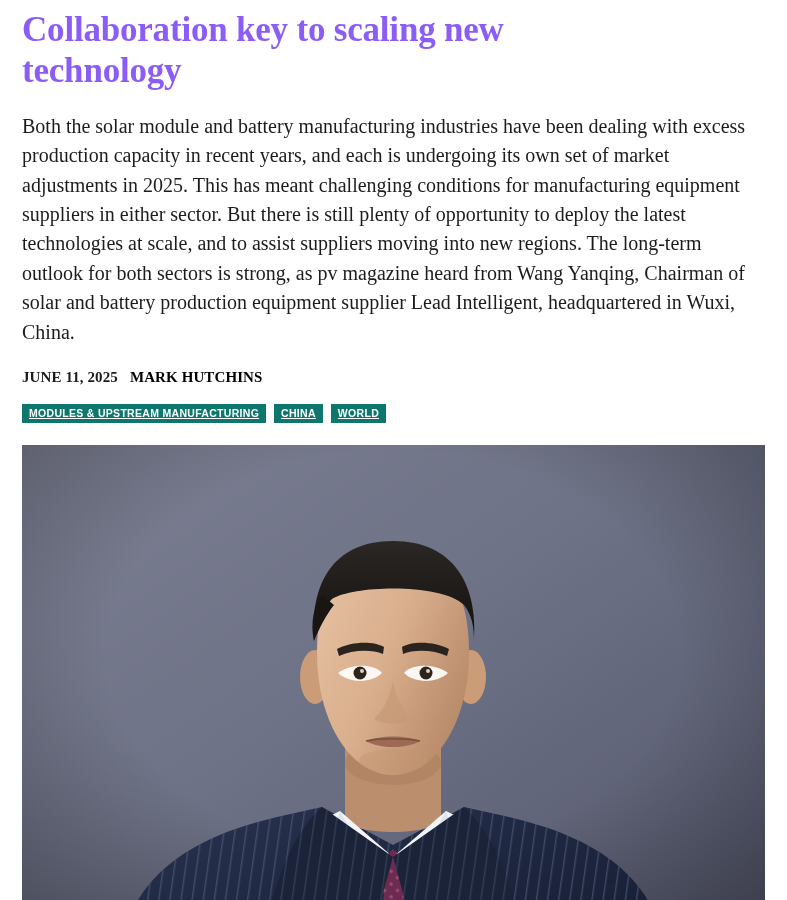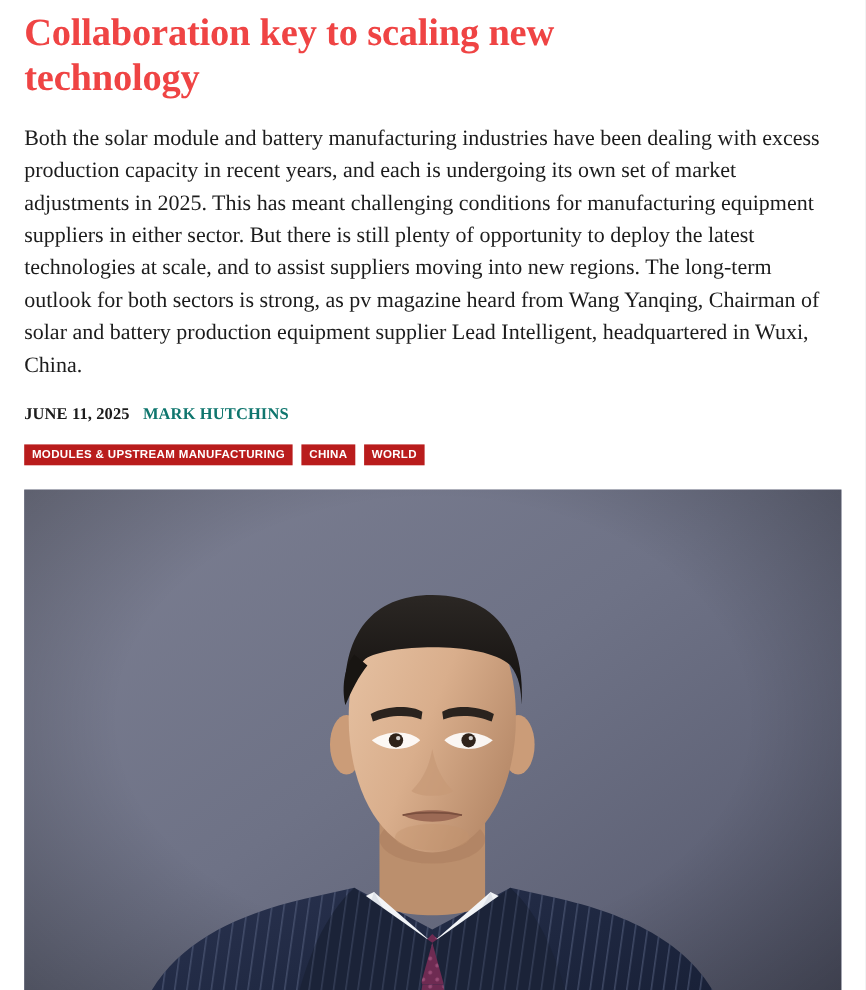--- a/index.html
+++ b/index.html
@@ -19,21 +19,21 @@
     position: relative;
   }
   .article {
     padding: 10px 22px 0 22px;
   }
   .headline {
     font-family: "Liberation Serif", serif;
     font-weight: bold;
     font-size: 35px;
     line-height: 1.17;
-    color: #ef4444;
+    color: #8b5cf6;
     margin: 0 0 20px 0;
     letter-spacing: -0.2px;
     max-width: 640px;
   }
   .standfirst {
     font-family: "Liberation Serif", serif;
     font-size: 20px;
     line-height: 1.47;
     color: #1c1c1c;
     margin: 0 0 22px 0;
@@ -49,42 +49,43 @@
     font-family: "Liberation Serif", serif;
     font-weight: bold;
     font-size: 15px;
     color: #1c1c1c;
     letter-spacing: 0.1px;
   }
   .byline-author {
     font-family: "Liberation Serif", serif;
     font-weight: bold;
     font-size: 15px;
-    color: #0f766e;
+    color: #000000;
     letter-spacing: 0.1px;
     text-transform: uppercase;
   }
   .tags {
     display: flex;
     gap: 8px;
     margin-bottom: 22px;
     flex-wrap: wrap;
   }
   .tag {
-    background: #b91c1c;
+    background: #0f766e;
     color: #ffffff;
     font-family: "Liberation Sans", sans-serif;
     font-size: 10.5px;
     font-weight: bold;
     letter-spacing: 0.3px;
     padding: 4px 7px 4px 7px;
     line-height: 1;
     display: inline-block;
     text-transform: uppercase;
     white-space: nowrap;
+    text-decoration: underline;
   }
   .hero {
     width: 743px;
     height: 520px;
     overflow: hidden;
     position: relative;
     background: #6e7285;
   }
   .hero svg {
     display: block;

